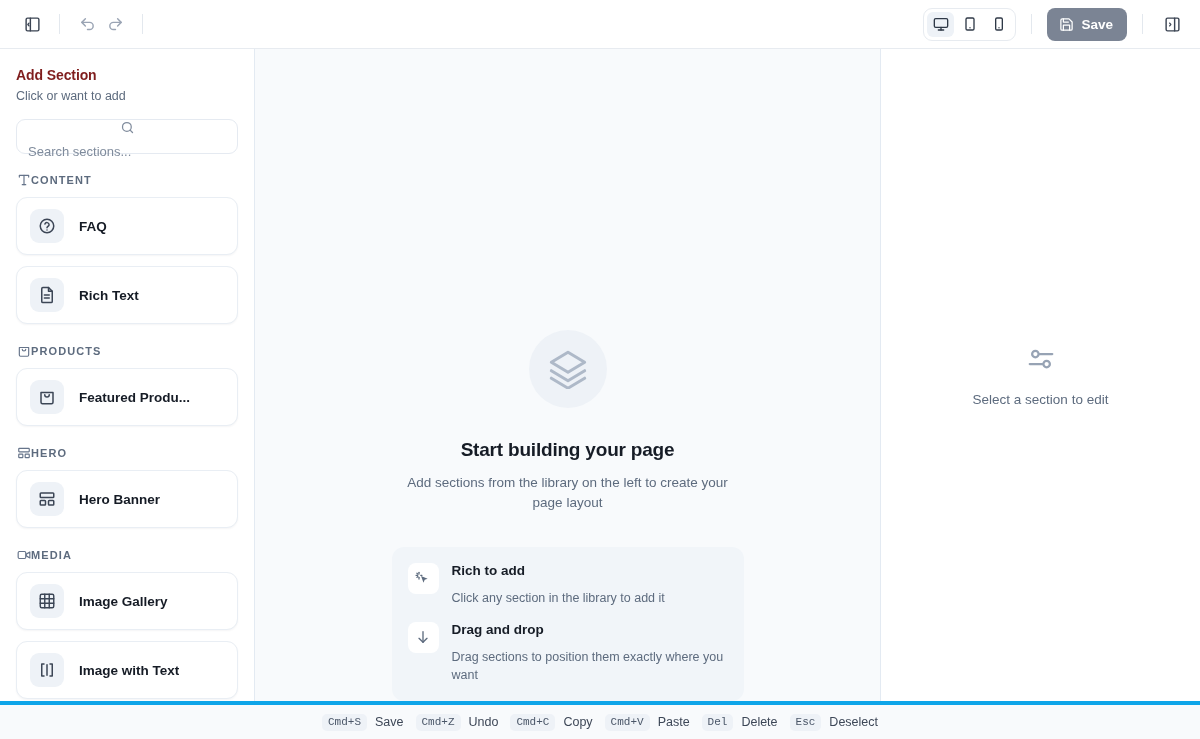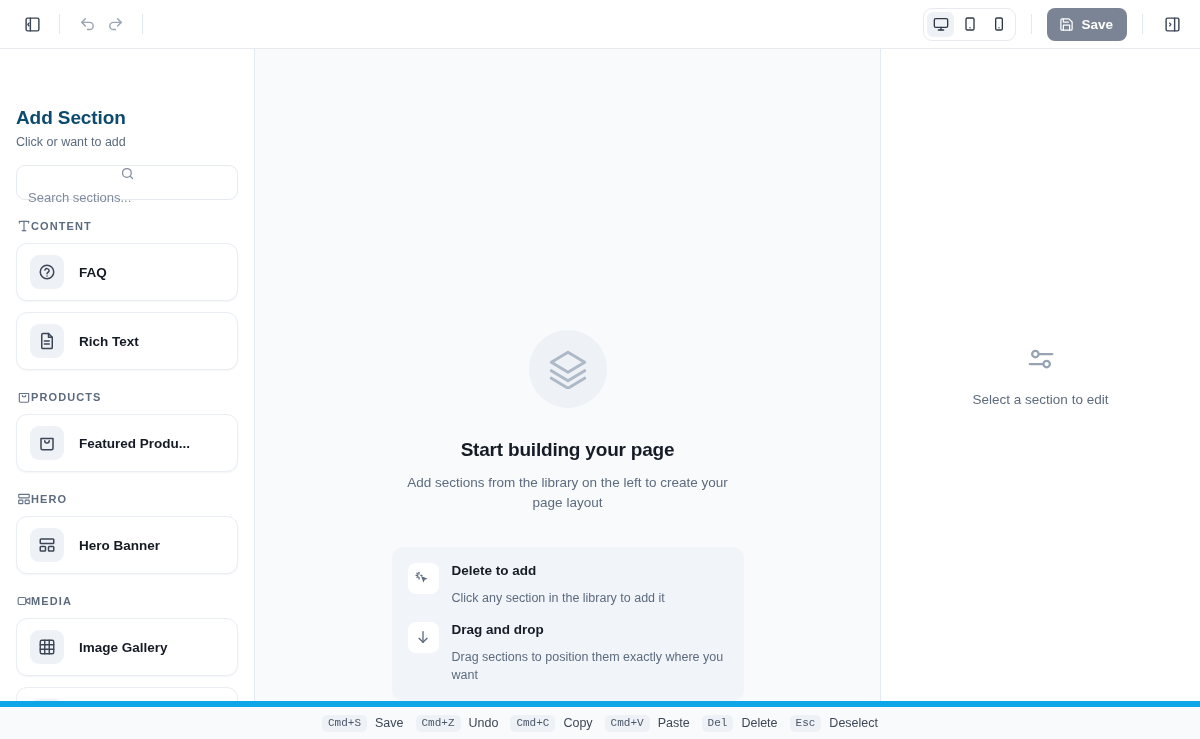--- a/index.html
+++ b/index.html
@@ -59,21 +59,21 @@
 
   
   .sidebar {
     width: 255px; flex: 0 0 255px;
     background: #ffffff;
     border-right: 1px solid #e3eaf2;
     display: flex; flex-direction: column;
     overflow: hidden;
   }
   .sb-head { padding: 18px 16px 0 16px; }
-  .sb-title { font-size: 19px; font-weight: 700; color: #0c4a6e; letter-spacing: -0.1px; margin-top: 40px; }
+  .sb-title { font-size: 14px; font-weight: 700; color: #7f1d1d; letter-spacing: -0.1px; }
   .sb-sub { font-size: 12.5px; color: #5d6b7e; margin-top: 6px; }
   .search-wrap {
     margin: 16px 16px 0 16px;
     height: 35px; border: 1px solid #e5eaf1; border-radius: 9px;
     display: flex; align-items: center; gap: 9px; padding: 0 11px;
     background: #fff;
     flex-direction: column;
   }
   .search-wrap svg { flex: 0 0 15px; color: #808c9d; }
   .search-input {
@@ -157,21 +157,21 @@
   }
   .insp-empty {
     margin-top: 295px; display: flex; flex-direction: column; align-items: center; gap: 18px;
   }
   .insp-empty svg { color: #97a3b4; }
   .insp-text { font-size: 13.5px; color: #5d6b7e; }
 
   
   .statusbar {
     height: 38px; flex: 0 0 38px;
-    background: #f8fafc; border-top: 6px solid #0ea5e9;
+    background: #f8fafc; border-top: 4px solid #0ea5e9;
     display: flex; align-items: center; justify-content: center;
     gap: 12px;
   }
   .shortcut { display: flex; align-items: center; gap: 8px; }
   .kbd {
     background: #eef2f7; color: #4a5668;
     border-radius: 5px; padding: 3px 6px;
     font-size: 11px; font-family: "Liberation Mono", monospace;
     line-height: 1;
   }
@@ -416,21 +416,21 @@
                 <path d="M9 9l10 4-4.5 1.6L12.8 19z" fill="currentColor" stroke="none"></path>
                 <line x1="6" y1="3.5" x2="6" y2="6"></line>
                   <line x1="6" y1="11" x2="6" y2="13.5"></line>
                 <line x1="1.6" y1="8" x2="4" y2="8"></line>
                   <line x1="8.6" y1="8" x2="10.4" y2="8"></line>
                 <line x1="2.9" y1="4.9" x2="4.3" y2="6.3"></line>
                   <line x1="2.9" y1="11.1" x2="4.3" y2="9.7"></line>
               </svg>
             </span>
             <div>
-              <div class="hint-title">Delete to add</div>
+              <div class="hint-title">Rich to add</div>
               <div class="hint-desc">Click any section in the library to add it</div>
             </div>
           </div>
 
           <div class="hint">
             <span class="hint-tile">
               <svg width="16" height="16" viewBox="0 0 24 24" fill="none" stroke="currentColor" stroke-width="2" stroke-linecap="round" stroke-linejoin="round">
                 <line x1="12" y1="4" x2="12" y2="20"></line>
                   <polyline points="6 14 12 20 18 14"></polyline>
               </svg>

